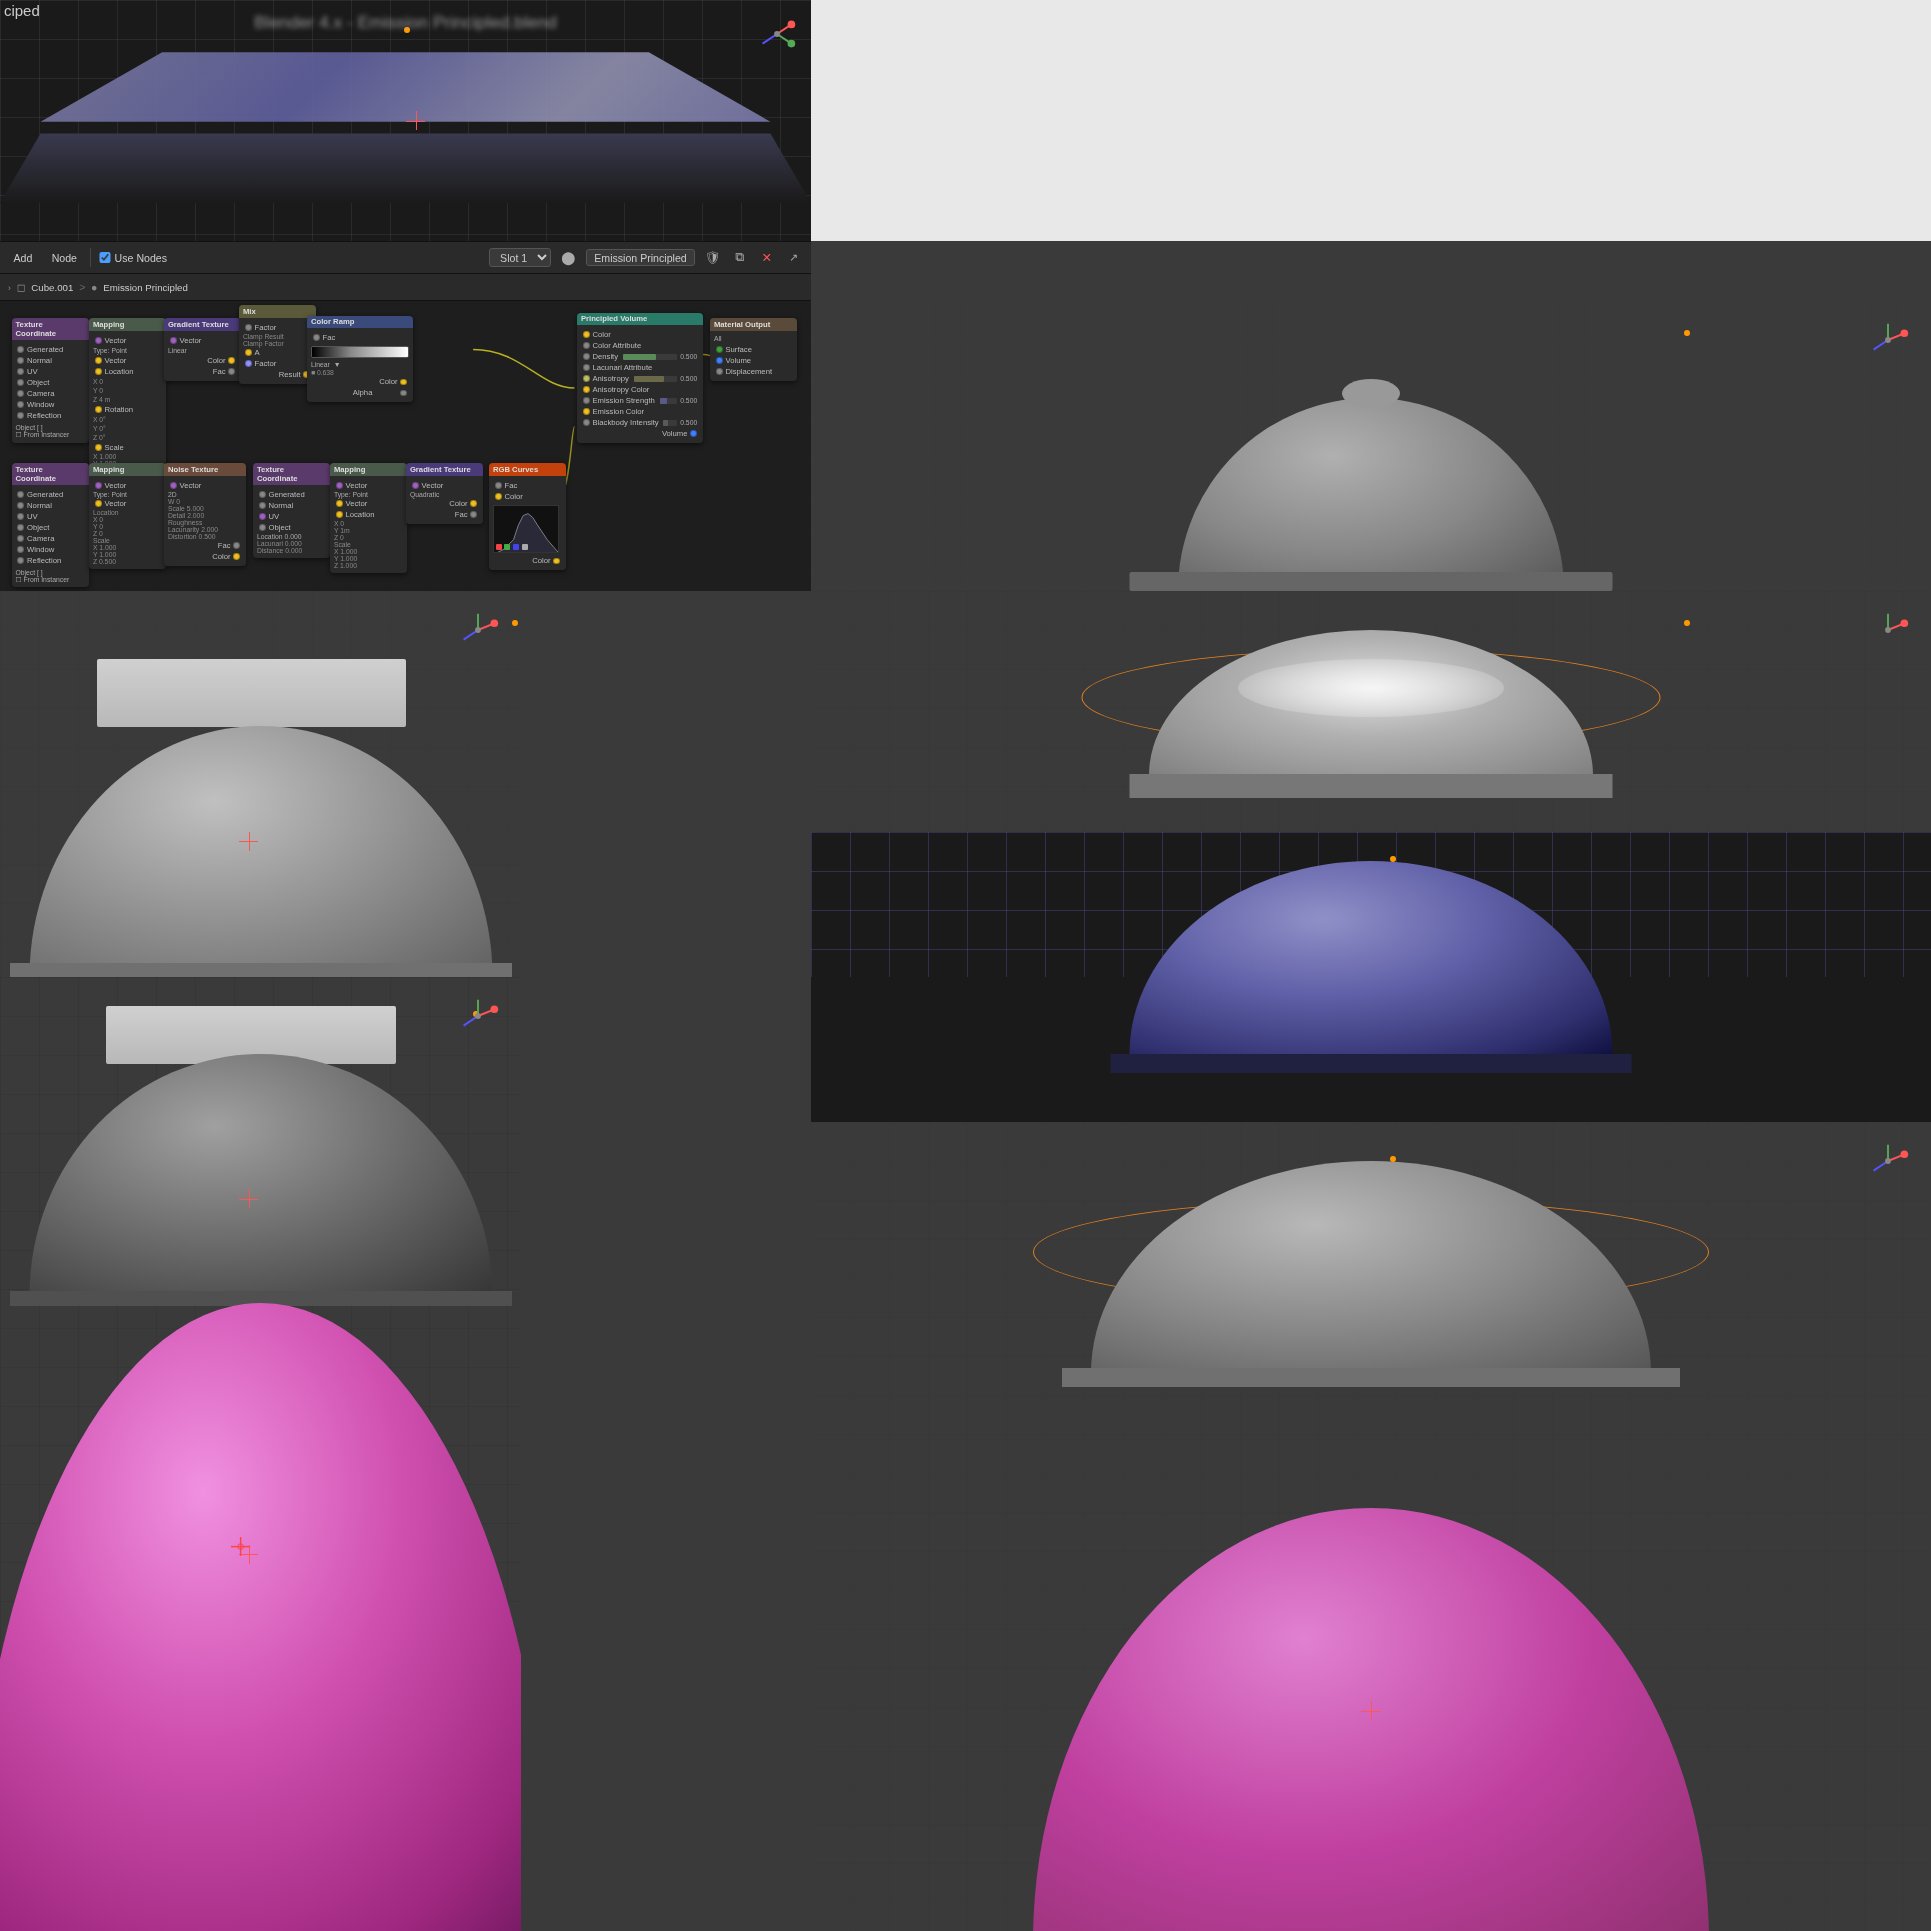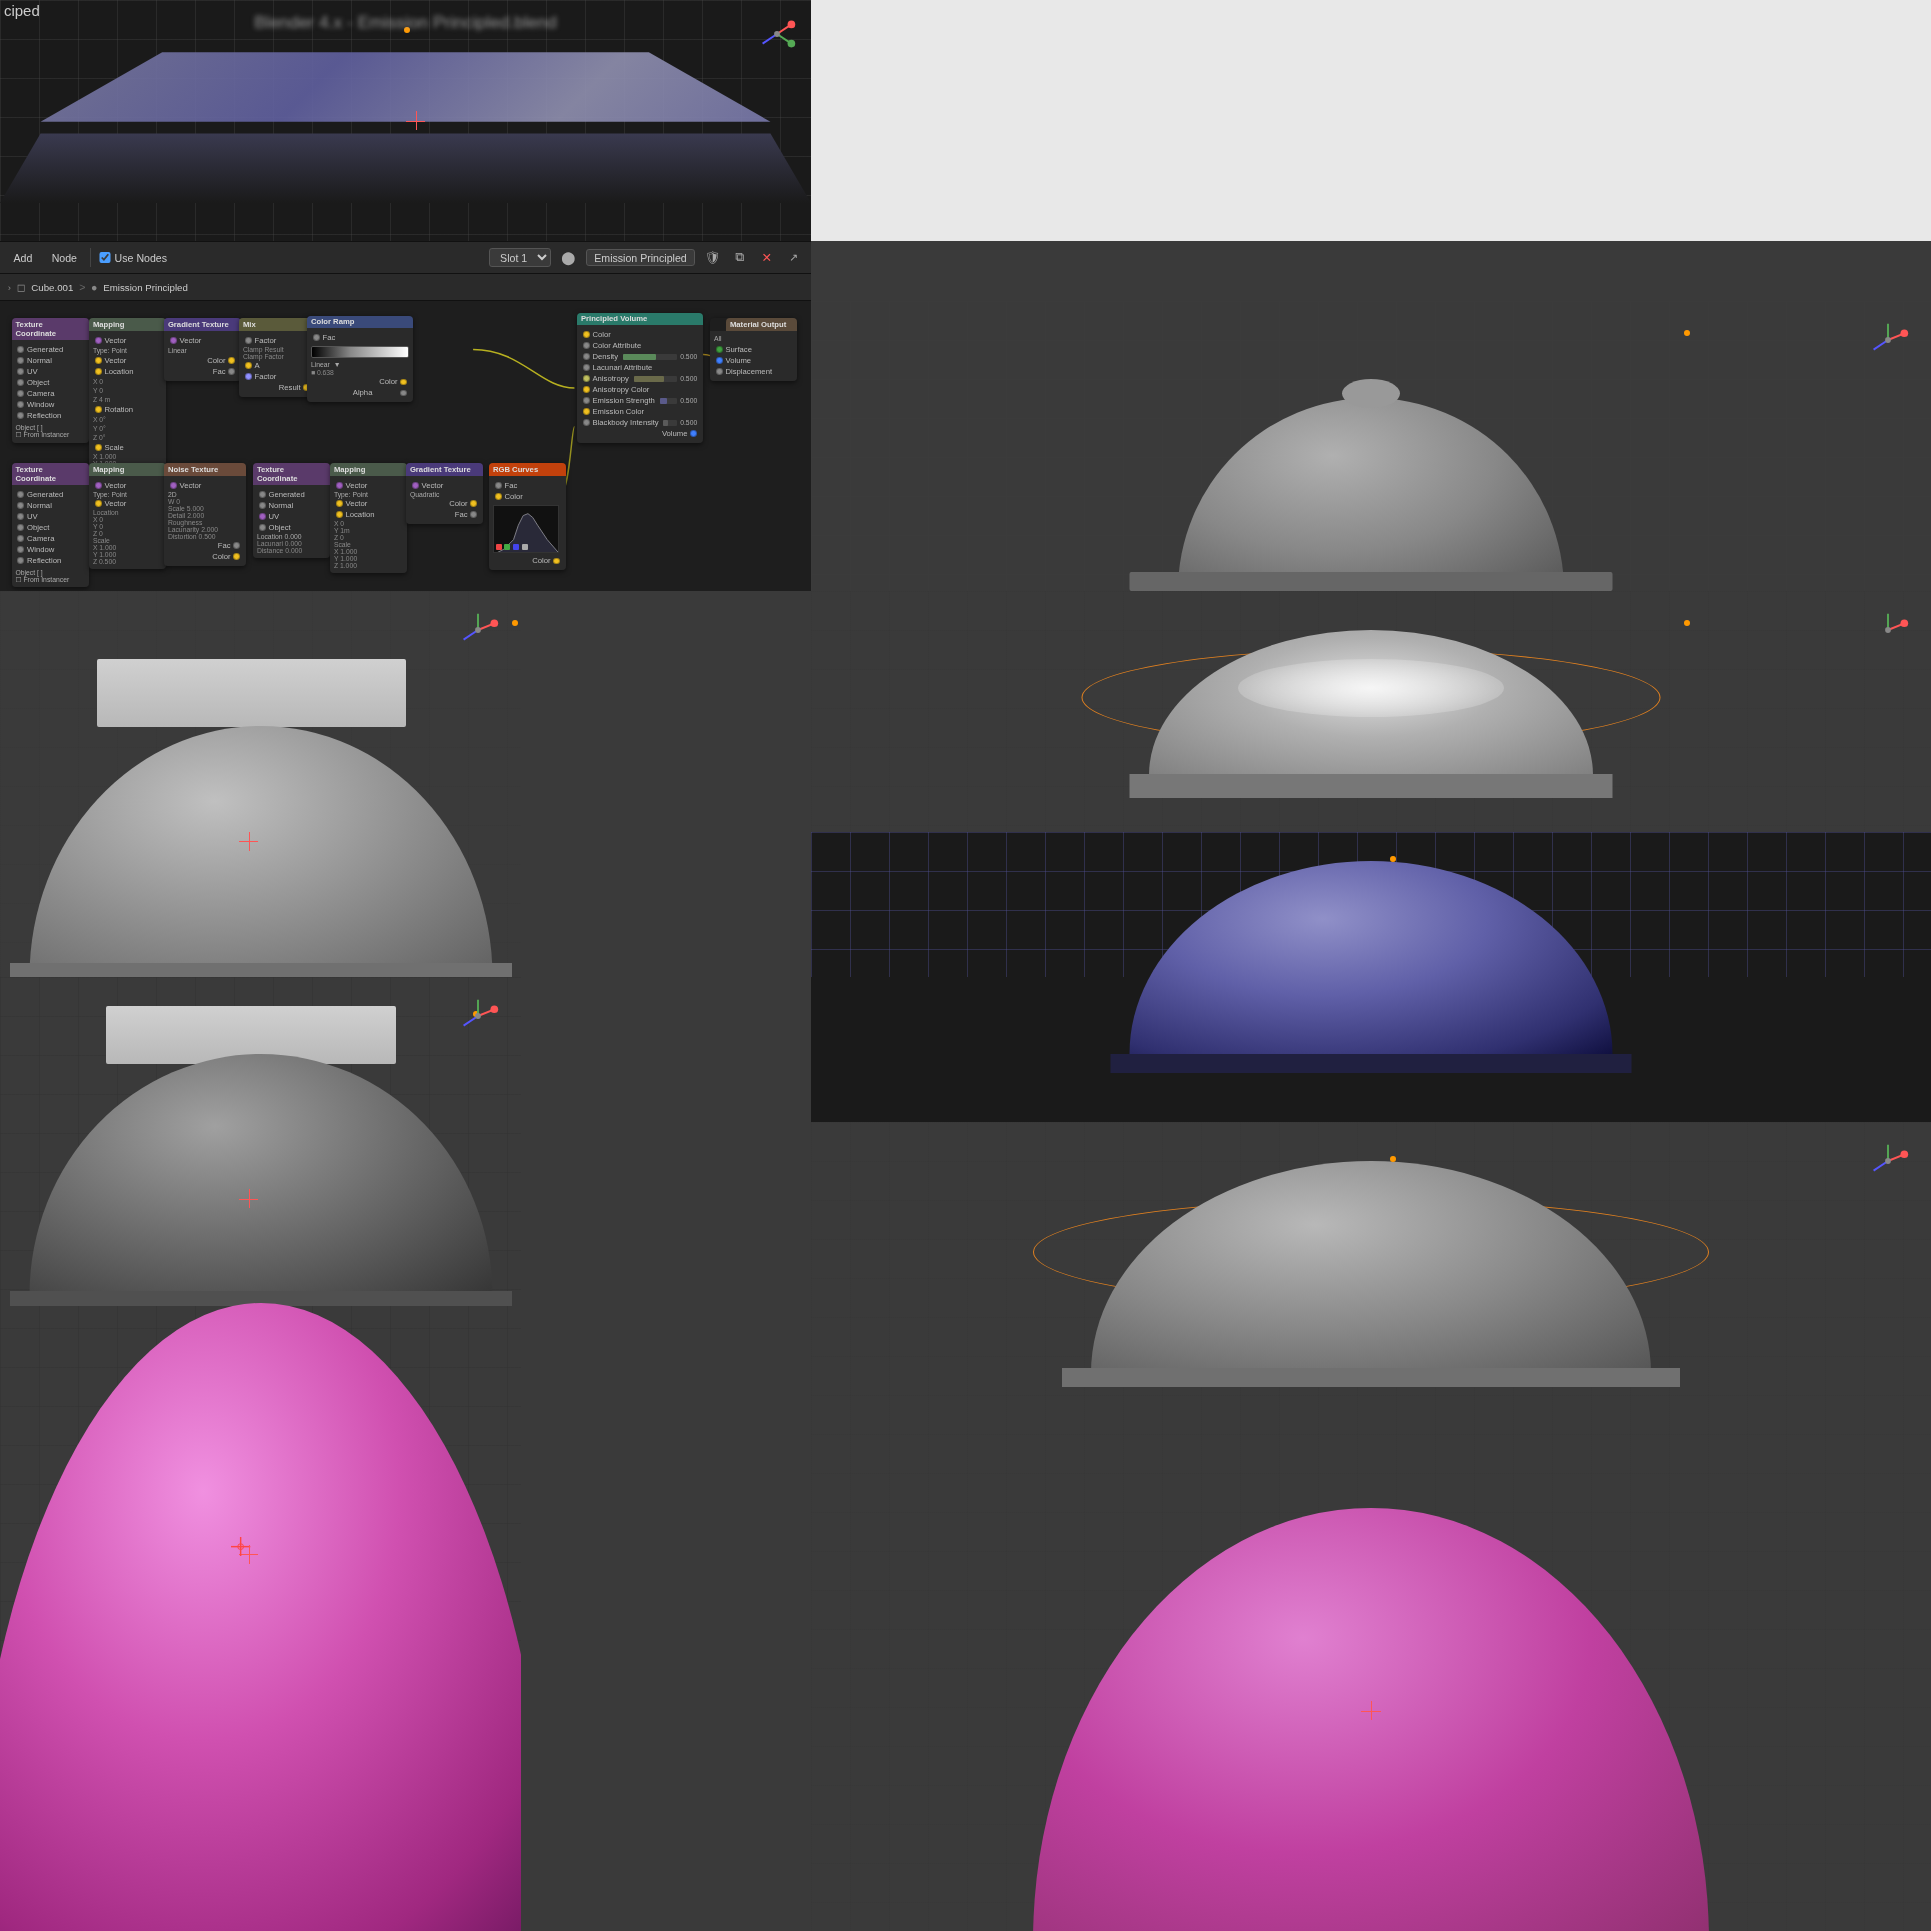--- a/index.html
+++ b/index.html
@@ -230,21 +230,21 @@
     .socket-blue { background: #4080ff; }
     .socket-green { background: #40a040; }
 
     
     .node-texture-coord .node-header { background: #5a3a6a; }
     .node-mapping .node-header { background: #4a5a4a; }
     .node-gradient .node-header { background: #4a3a6a; }
     .node-mix .node-header { background: #4a4a3a; }
     .node-color-ramp .node-header { background: #3a4a6a; }
     .node-principled-vol .node-header { background: #2a6a5a; }
-    .node-material-output .node-header { background: #5a4a3a; margin-left: 16px; }
+    .node-material-output .node-header { background: #5a4a3a; }
 
     
     #node-wires {
       position: absolute;
       top: 0; left: 0;
       width: 100%; height: 100%;
       pointer-events: none;
     }
 
     
@@ -508,21 +508,21 @@
           <span>Color</span>
           <div class="socket socket-yellow"></div>
         </div>
       <div class="node-row" style="justify-content:flex-end;">
           <span>Fac</span>
           <div class="socket socket-gray"></div>
         </div>
     </div>
   </div>
 
-  <div class="node node-mix" style="left:239px;top:17px;width:63px;">
+  <div class="node node-mix" style="left:239px;top:4px;width:63px;">
     <div class="node-header" style="background:#5a5a3a;font-size:7.7px;padding:1.9px 3.9px;">
       <span>Mix</span>
     </div>
     <div class="node-body" style="font-size:7.2px;">
       <div class="node-row">
           <div class="socket socket-gray"></div>
           <span>Factor</span>
         </div>
       <div style="font-size:6.8px;color:#888;">Clamp Result</div>
       <div style="font-size:6.8px;color:#888;">Clamp Factor</div>

